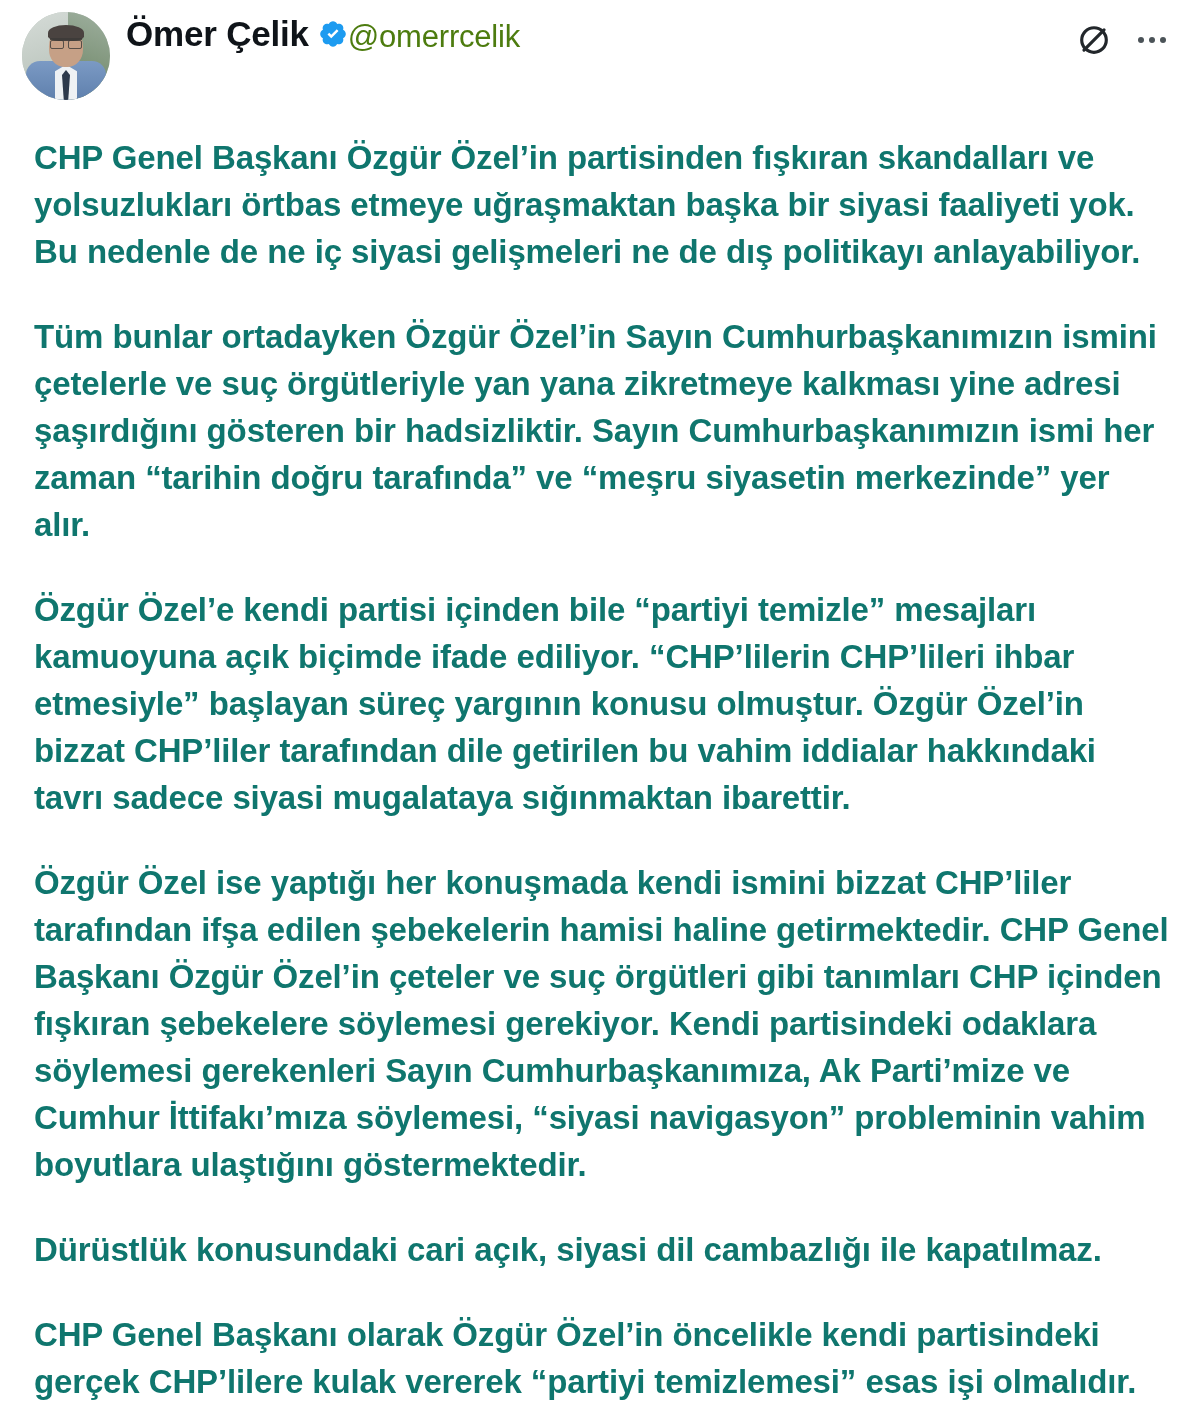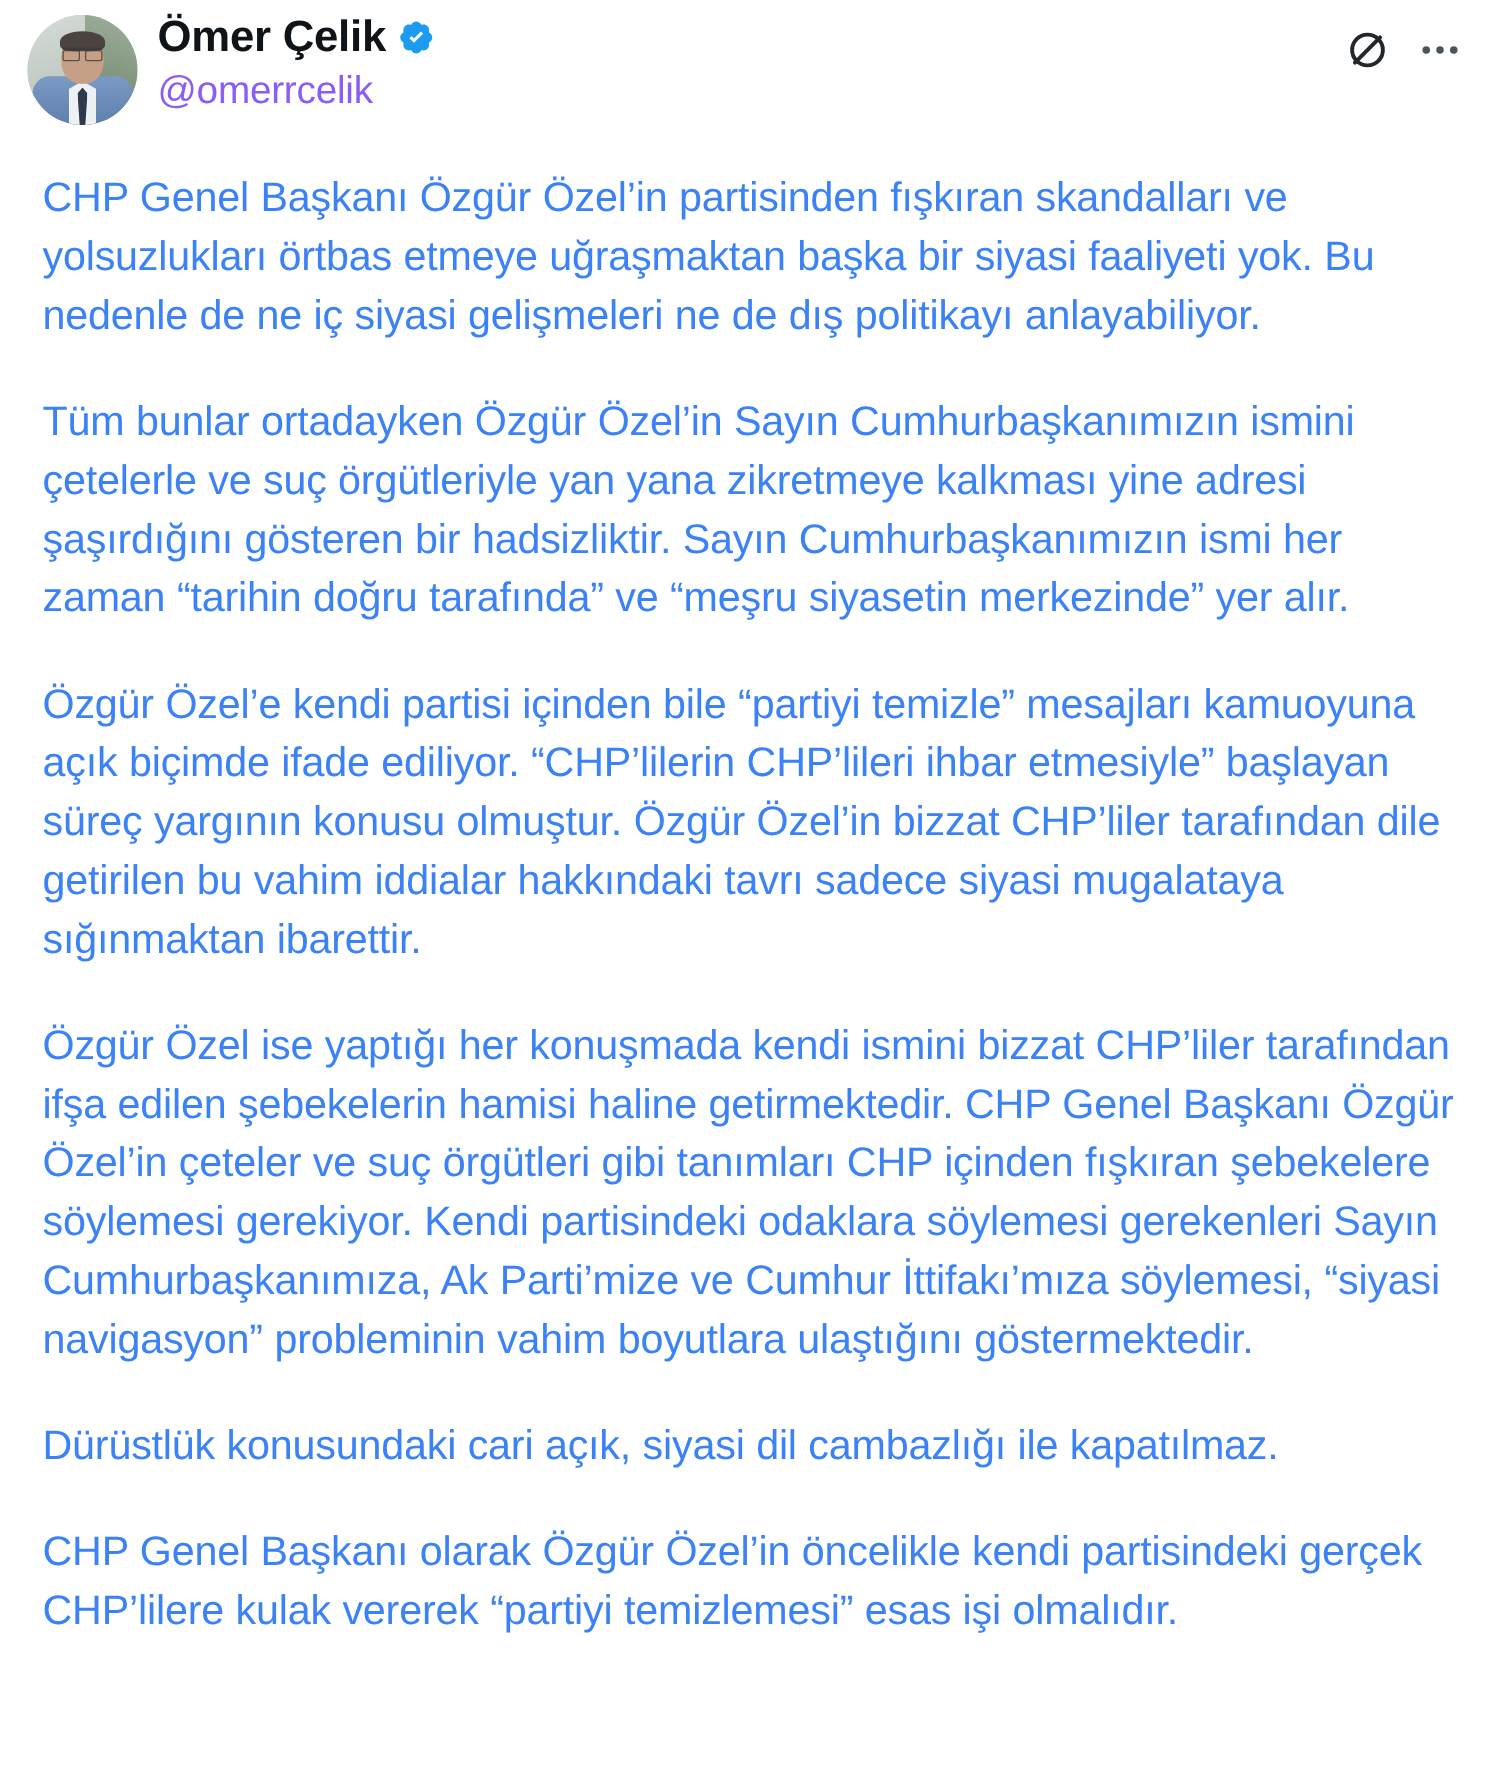--- a/index.html
+++ b/index.html
@@ -106,21 +106,21 @@
     position: absolute;
     left: 50%; bottom: 0;
     transform: translateX(-50%);
     width: 8px; height: 34%;
     background: #2e3a4c;
     clip-path: polygon(50% 0%, 100% 16%, 78% 100%, 22% 100%, 0% 16%);
   }
 
   .identity {
     display: flex;
-    flex-direction: column;
+    flex-direction: row;
     justify-content: flex-start;
     padding-top: 2px;
     flex: 1;
   }
   .name-row {
     display: flex;
     align-items: center;
     gap: 9px;
     line-height: 1;
   }
@@ -133,21 +133,21 @@
   }
   .verified {
     width: 30px;
     height: 30px;
     display: inline-block;
     flex: 0 0 auto;
   }
   .handle {
     margin-top: 7px;
     font-size: 31px;
-    color: #8b5cf6;
+    color: #4d7c0f;
     letter-spacing: -0.2px;
     white-space: nowrap;
   }
 
   .header-actions {
     display: flex;
     align-items: flex-start;
     gap: 22px;
     padding-top: 12px;
     padding-right: 8px;
@@ -175,23 +175,24 @@
 
   
   .tweet-body {
     padding: 0 6px 0 12px;
     margin-top: 22px;
   }
   .tweet-body p {
     margin: 0 0 38px 0;
     font-size: 33px;
     line-height: 47px;
-    color: #3b82f6;
+    color: #0f766e;
     letter-spacing: -0.15px;
     word-spacing: 0.2px;
+    font-weight: bold;
   }
   .tweet-body p:last-child {
     margin-bottom: 0;
   }
 </style>
 </head>
 <body>
 
 <div class="tweet-card">
 

